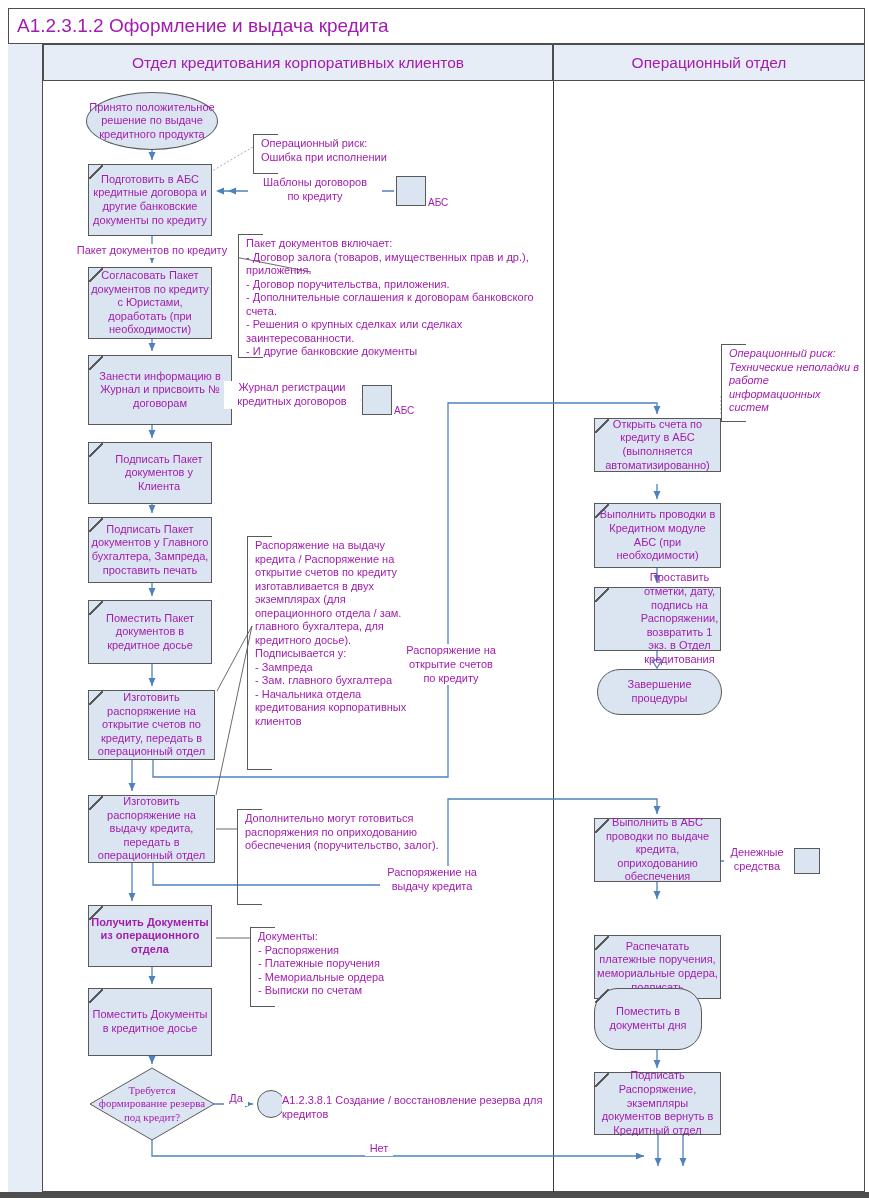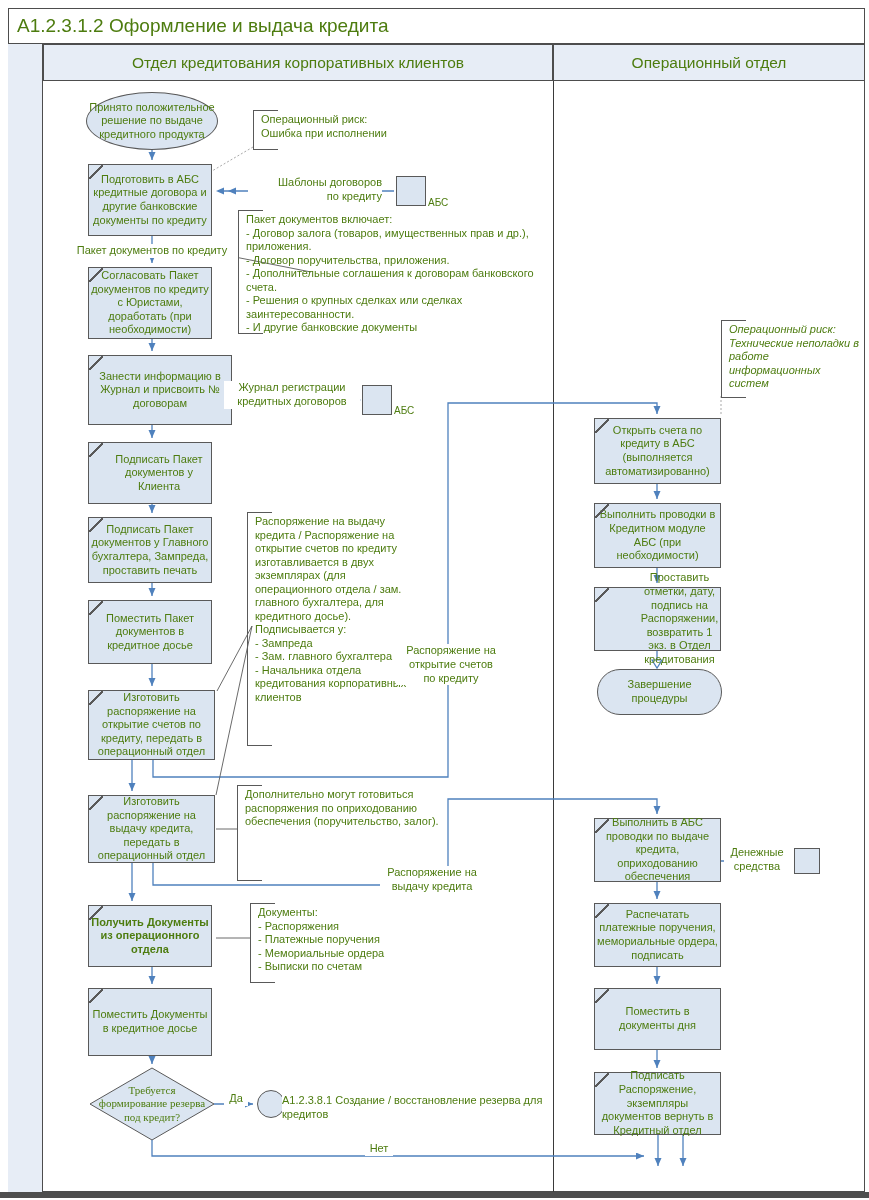--- a/index.html
+++ b/index.html
@@ -1,35 +1,35 @@
 <!DOCTYPE html>
 <html><head>
 <meta charset="utf-8">
 <style>
   html,body{margin:0;padding:0;background:#fff;}
   #stage{position:relative;width:869px;height:1200px;background:#fff;
-         font-family:"Liberation Sans",sans-serif;color:#4d7c0f;overflow:hidden;}
+         font-family:"Liberation Sans",sans-serif;color:#a21caf;overflow:hidden;}
   .abs{position:absolute;box-sizing:border-box;}
   #frame{left:8px;top:8px;width:857px;height:1184px;border:1px solid #4d4d4d;}
   #titlebar{left:8px;top:8px;width:857px;height:36px;border:1px solid #4d4d4d;background:#fff;
             display:flex;align-items:center;padding-left:8px;font-size:19px;}
   #leftstrip{left:8px;top:44px;width:35px;height:1148px;background:#e7edf6;border-right:1px solid #4d4d4d;}
   .lanehead{top:44px;height:37px;background:#e7edf6;border:1px solid #4d4d4d;
             display:flex;align-items:center;justify-content:center;font-size:15.5px;}
   #divider{left:553px;top:81px;width:0;height:1111px;border-left:1.5px solid #3a3a3a;}
   #bottombar{left:0;top:1192px;width:869px;height:6px;background:#4e4e4e;}
   .proc{background:#dbe5f1;border:1px solid #595959;display:flex;align-items:center;justify-content:center;
         text-align:center;font-size:11px;line-height:1.24;padding:1px 2px;}
   .fold::before{content:'';position:absolute;left:0;top:0;width:14px;height:14px;
         background:linear-gradient(to bottom right,transparent 46%,#595959 46%,#595959 54%,transparent 54%);}
   .term{background:#dbe5f1;border:1px solid #595959;display:flex;align-items:center;justify-content:center;
         text-align:center;font-size:11px;line-height:1.24;}
   .sys{background:#dbe5f1;border:1px solid #595959;}
   .note{font-size:11px;line-height:1.23;padding:3px 2px 3px 7px;white-space:pre-line;
-        border-left:1px solid #595959;}
+        border-left:1px solid #595959;margin-top:24px;}
   .note::before{content:'';position:absolute;top:0;left:0;width:24px;height:1px;background:#595959;}
   .note::after{content:'';position:absolute;bottom:0;left:0;width:24px;height:1px;background:#595959;}
   .lbl{font-size:11px;line-height:1.25;text-align:center;background:#fff;white-space:pre-line;}
   .nobg{background:transparent;font-size:10px;text-align:left;}
   .it{font-style:italic;}
   svg{position:absolute;left:0;top:0;}
   .dtext{display:flex;align-items:center;justify-content:center;text-align:center;
          font-size:11px;line-height:1.22;font-family:Liberation Serif, serif;}
 </style>
 </head>
@@ -108,27 +108,27 @@
   <div class="abs proc fold" style="left:88px;top:517px;width:124px;height:66px;">Подписать Пакет документов у Главного бухгалтера, Зампреда, проставить печать</div>
   <div class="abs proc fold" style="left:88px;top:600px;width:124px;height:64px;">Поместить Пакет документов в кредитное досье</div>
   <div class="abs proc fold" style="left:88px;top:795px;width:127px;height:68px;">Изготовить распоряжение на выдачу кредита, передать в операционный отдел</div>
   <div class="abs proc fold" style="left:88px;top:690px;width:127px;height:70px;">Изготовить распоряжение на открытие счетов по кредиту, передать в операционный отдел</div>
   <div class="abs proc fold" style="left:88px;top:905px;width:124px;height:62px;font-weight:bold;">Получить Документы из операционного отдела</div>
   <div class="abs proc fold" style="left:88px;top:988px;width:124px;height:68px;">Поместить Документы в кредитное досье</div>
   <div class="abs dtext" style="left:96px;top:1074px;width:112px;height:60px;">Требуется формирование резерва под кредит?</div>
   <div class="abs sys" style="left:257px;top:1090px;width:28px;height:28px;border-radius:50%;"></div>
   <div class="abs lbl" style="left:282px;top:1094px;width:268px;text-align:left;">А1.2.3.8.1 Создание / восстановление резерва для кредитов</div>
 
-  <div class="abs proc fold" style="left:594px;top:418px;width:127px;height:66px;">Открыть счета по кредиту в АБС (выполняется автоматизированно)</div>
+  <div class="abs proc fold" style="left:594px;top:418px;width:127px;height:54px;">Открыть счета по кредиту в АБС (выполняется автоматизированно)</div>
   <div class="abs proc fold" style="left:594px;top:503px;width:127px;height:65px;">Выполнить проводки в Кредитном модуле АБС (при необходимости)</div>
   <div class="abs proc fold" style="left:594px;top:587px;width:127px;height:64px;padding-left:46px;">Проставить отметки, дату, подпись на Распоряжении, возвратить 1 экз. в Отдел кредитования</div>
   <div class="abs term" style="left:597px;top:669px;width:125px;height:46px;border-radius:23px;">Завершение процедуры</div>
   <div class="abs proc fold" style="left:594px;top:818px;width:127px;height:64px;">Выполнить в АБС проводки по выдаче кредита, оприходованию обеспечения</div>
-  <div class="abs proc fold" style="left:594px;top:903px;width:127px;height:64px;">Распечатать платежные поручения, мемориальные ордера, подписать</div>
-  <div class="abs proc fold" style="left:594px;top:988px;width:127px;height:62px;">Поместить в документы дня</div>
+  <div class="abs proc fold" style="left:594px;top:935px;width:127px;height:64px;">Распечатать платежные поручения, мемориальные ордера, подписать</div>
+  <div class="abs proc fold" style="left:594px;top:988px;width:108px;height:62px;border-radius:24px;">Поместить в документы дня</div>
   <div class="abs proc fold" style="left:594px;top:1072px;width:127px;height:63px;">Подписать Распоряжение, экземпляры документов вернуть в Кредитный отдел</div>
 
   <div class="abs sys" style="left:396px;top:176px;width:30px;height:30px;"></div>
   <div class="abs sys" style="left:362px;top:385px;width:30px;height:30px;"></div>
   <div class="abs sys" style="left:794px;top:848px;width:26px;height:26px;"></div>
 
   <div class="abs note" style="left:253px;top:110px;width:178px;height:40px;">Операционный риск:
 Ошибка при исполнении</div>
   <div class="abs note" style="left:238px;top:210px;width:318px;height:124px;">Пакет документов включает:
 - Договор залога (товаров, имущественных прав и др.), приложения.
@@ -144,21 +144,21 @@
   <div class="abs note" style="left:237px;top:785px;width:204px;height:96px;">Дополнительно могут готовиться распоряжения по оприходованию обеспечения (поручительство, залог).</div>
   <div class="abs note" style="left:250px;top:903px;width:168px;height:80px;">Документы:
 - Распоряжения
 - Платежные поручения
 - Мемориальные ордера
 - Выписки по счетам</div>
   <div class="abs note it" style="left:721px;top:320px;width:142px;height:78px;">Операционный риск:
 Технические неполадки в работе информационных систем</div>
 
   <div class="abs lbl" style="left:66px;top:244px;width:172px;">Пакет документов по кредиту</div>
-  <div class="abs lbl" style="left:248px;top:176px;width:134px;text-align:right;">Шаблоны договоров
+  <div class="abs lbl" style="left:248px;top:176px;width:134px;">Шаблоны договоров
 по кредиту</div>
   <div class="abs lbl" style="left:224px;top:381px;width:136px;">Журнал регистрации
 кредитных договоров</div>
   <div class="abs lbl" style="left:396px;top:644px;width:110px;">Распоряжение на
 открытие счетов
 по кредиту</div>
   <div class="abs lbl" style="left:380px;top:866px;width:104px;">Распоряжение на
 выдачу кредита</div>
   <div class="abs lbl" style="left:724px;top:846px;width:66px;">Денежные
 средства</div>

